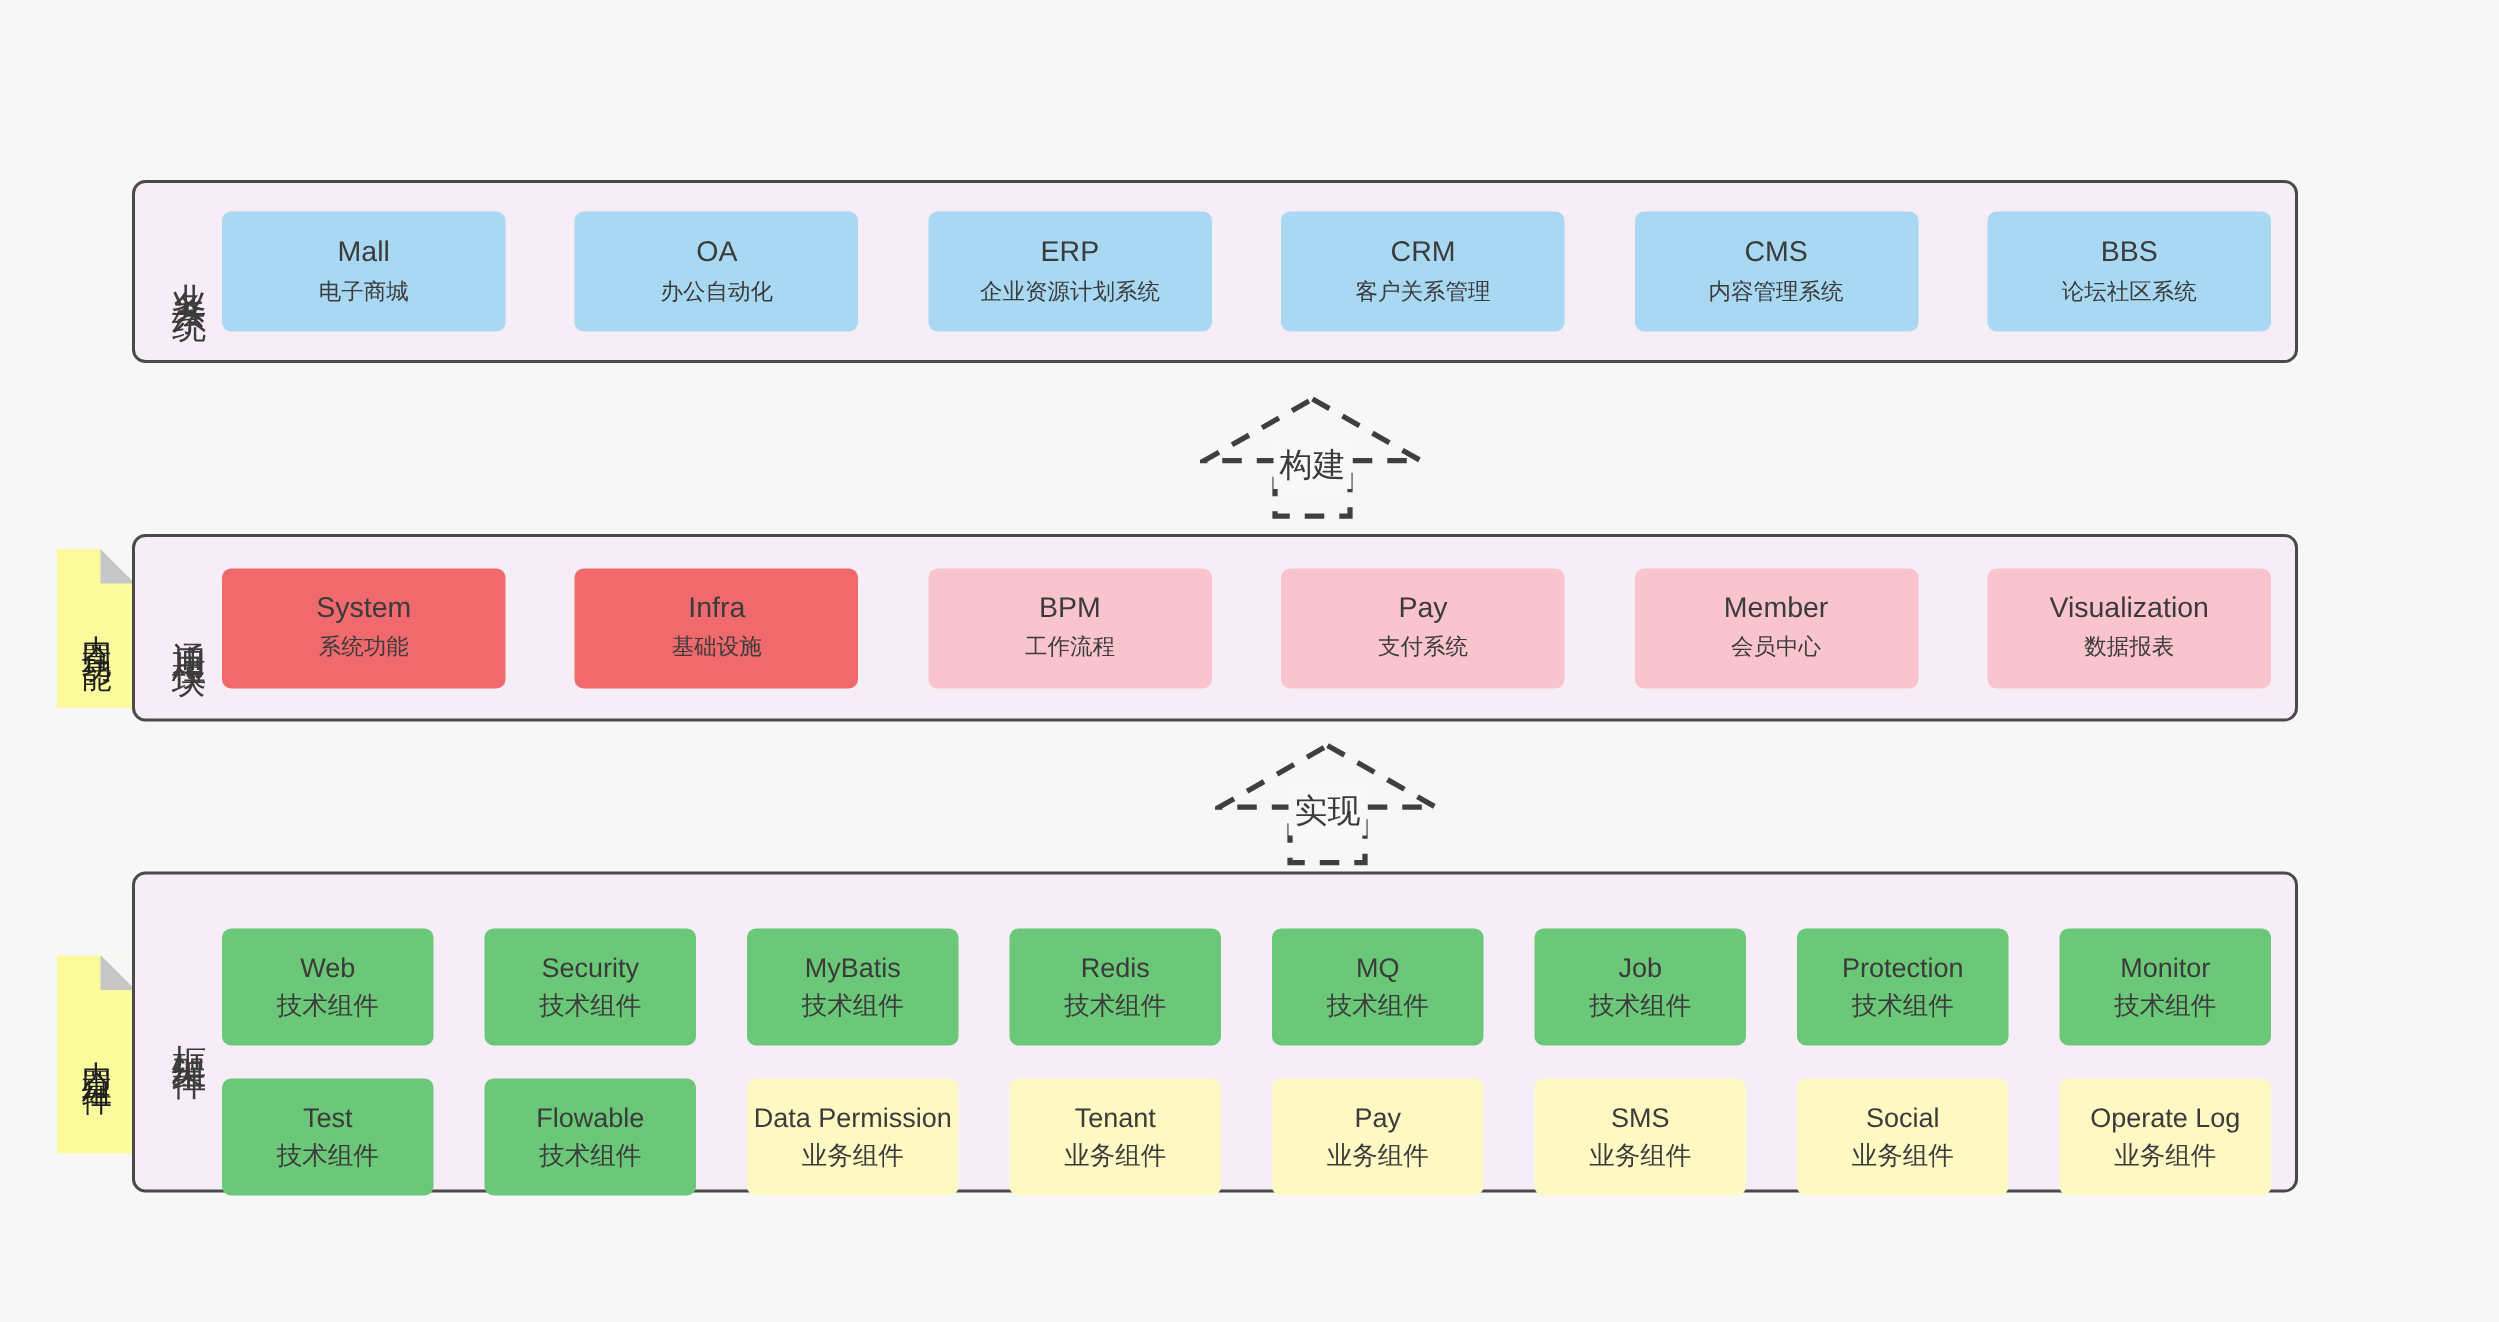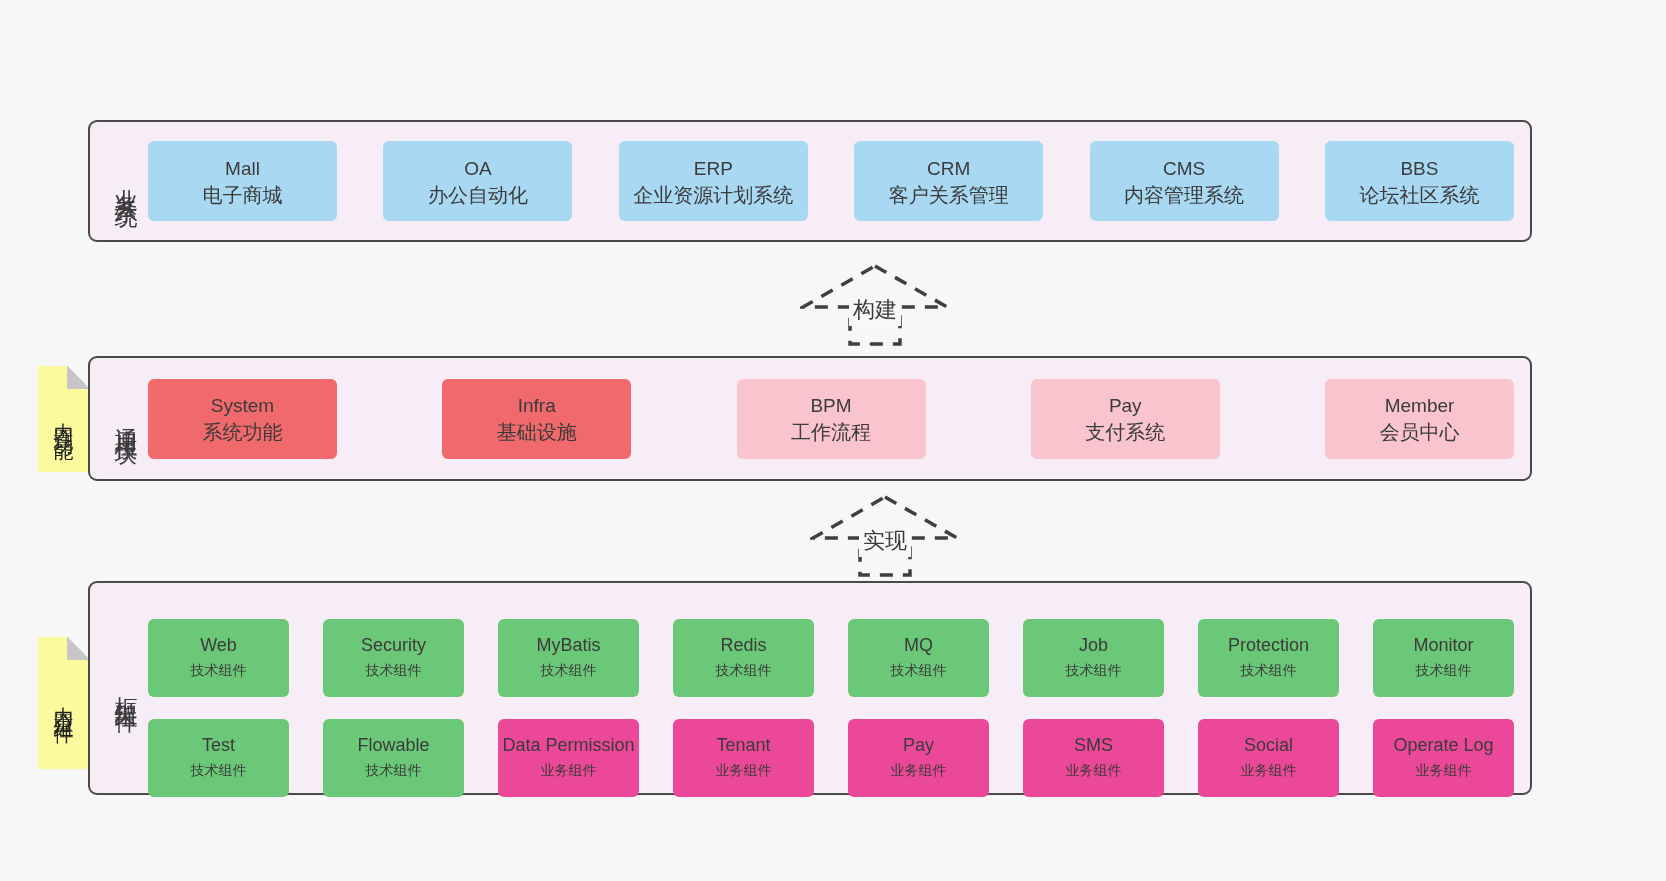--- a/index.html
+++ b/index.html
@@ -32,28 +32,28 @@
   .row{display:flex;justify-content:space-between;}
 
   
   .box{
     border-radius:6px;display:flex;flex-direction:column;align-items:center;
     justify-content:center;text-align:center;color:#3b3b3b;box-sizing:border-box;
   }
   .box-wide{width:189px;height:80px;}
   .box-small{width:141px;height:78px;}
   .box-name{font-size:19px;line-height:27px;}
-  .box-desc{font-size:20px;line-height:26px;}
+  .box-desc{font-size:15px;line-height:26px;}
   .box-small .box-name{font-size:18px;line-height:25px;}
-  .box-small .box-desc{font-size:14px;line-height:25px;}
+  .box-small .box-desc{font-size:17px;line-height:25px;}
   .blue{background:#a8d8f2;}
   .red{background:#f0696c;}
   .pink{background:#f9c4cd;text-align:center;}
   .green{background:#6bc878;}
-  .lightgreen{background:#ec4899;}
+  .lightgreen{background:#fef9c3;}
 
   
   .note{
     position:absolute;left:38px;width:52px;background:#fbfa9d;z-index:0;
     display:flex;align-items:center;justify-content:center;
   }
   .note1{top:366px;height:106px;}
   .note2{top:637px;height:132px;}
   .note span{
     writing-mode:vertical-rl;text-orientation:upright;
@@ -145,20 +145,24 @@
         <div class="box-desc">工作流程</div>
       </div>
       <div class="box box-wide pink">
         <div class="box-name">Pay</div>
         <div class="box-desc">支付系统</div>
       </div>
       <div class="box box-wide pink">
         <div class="box-name">Member</div>
         <div class="box-desc">会员中心</div>
       </div>
+      <div class="box box-wide pink">
+        <div class="box-name">Visualization</div>
+        <div class="box-desc">数据报表</div>
+      </div>
     </div>
   </div>
 
   <div class="arrow arrow2">
     <svg width="150" height="84" viewBox="0 0 150 84">
       <polygon points="75,3 147,44 100,44 100,81 50,81 50,44 3,44" fill="none" stroke="#3f3f3f" stroke-width="3.5" stroke-dasharray="13 10"></polygon>
     </svg>
     <div class="arrow-label">实现</div>
   </div>
 

